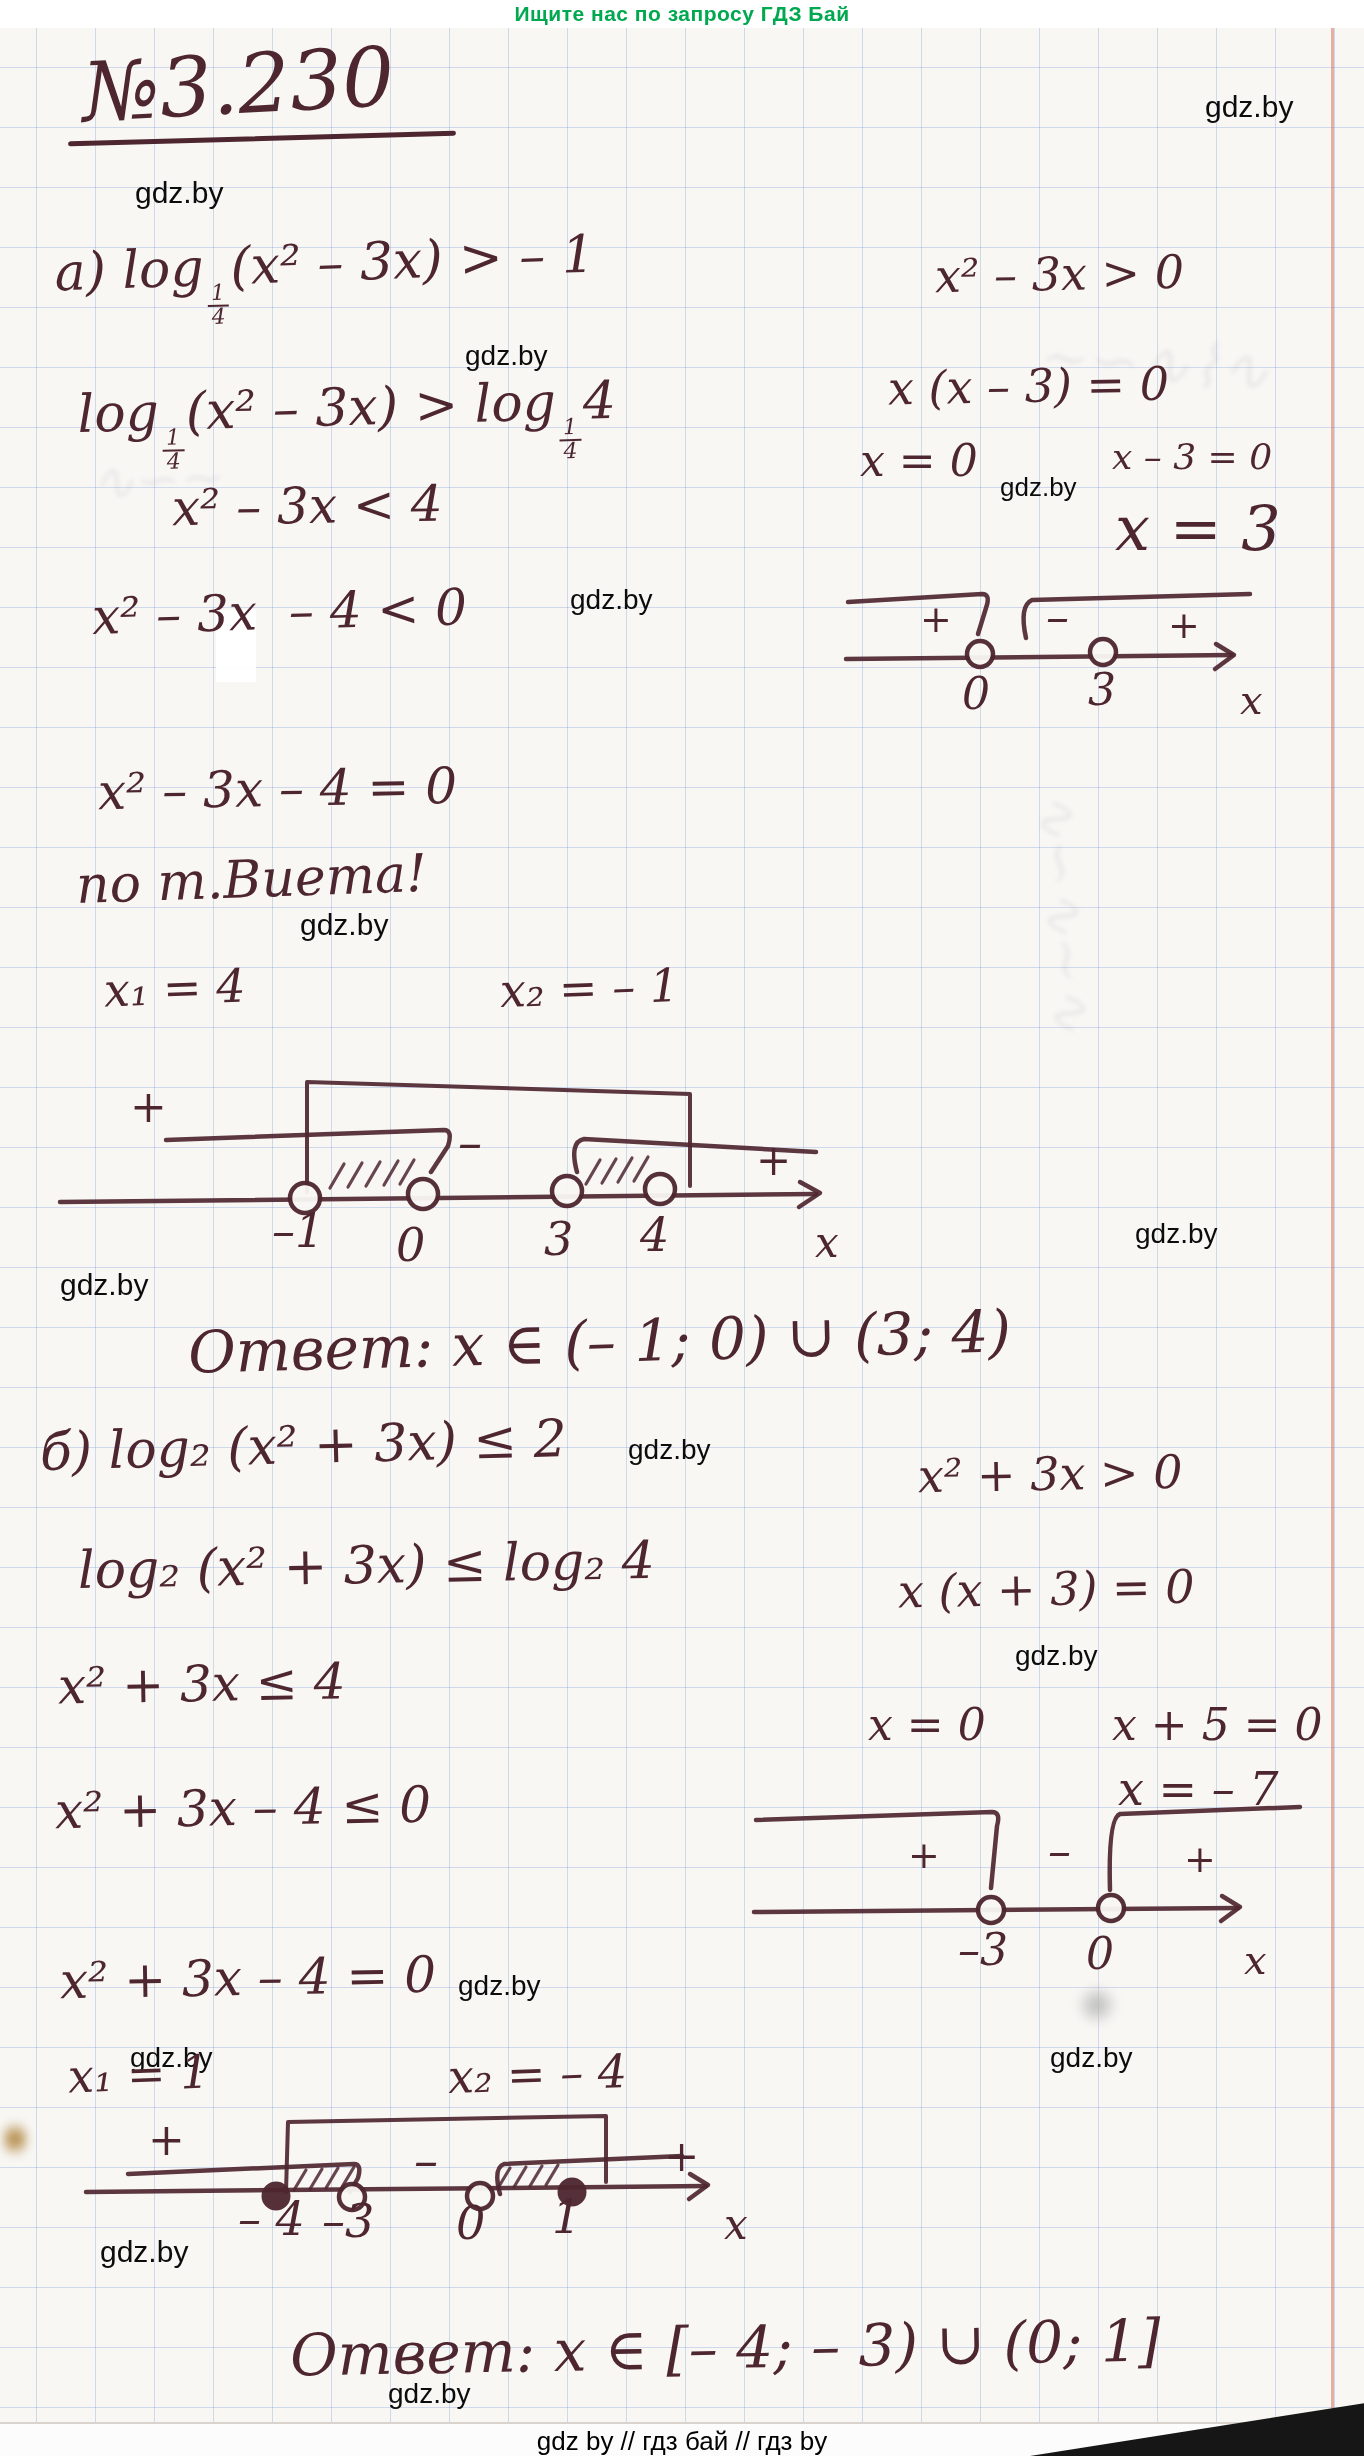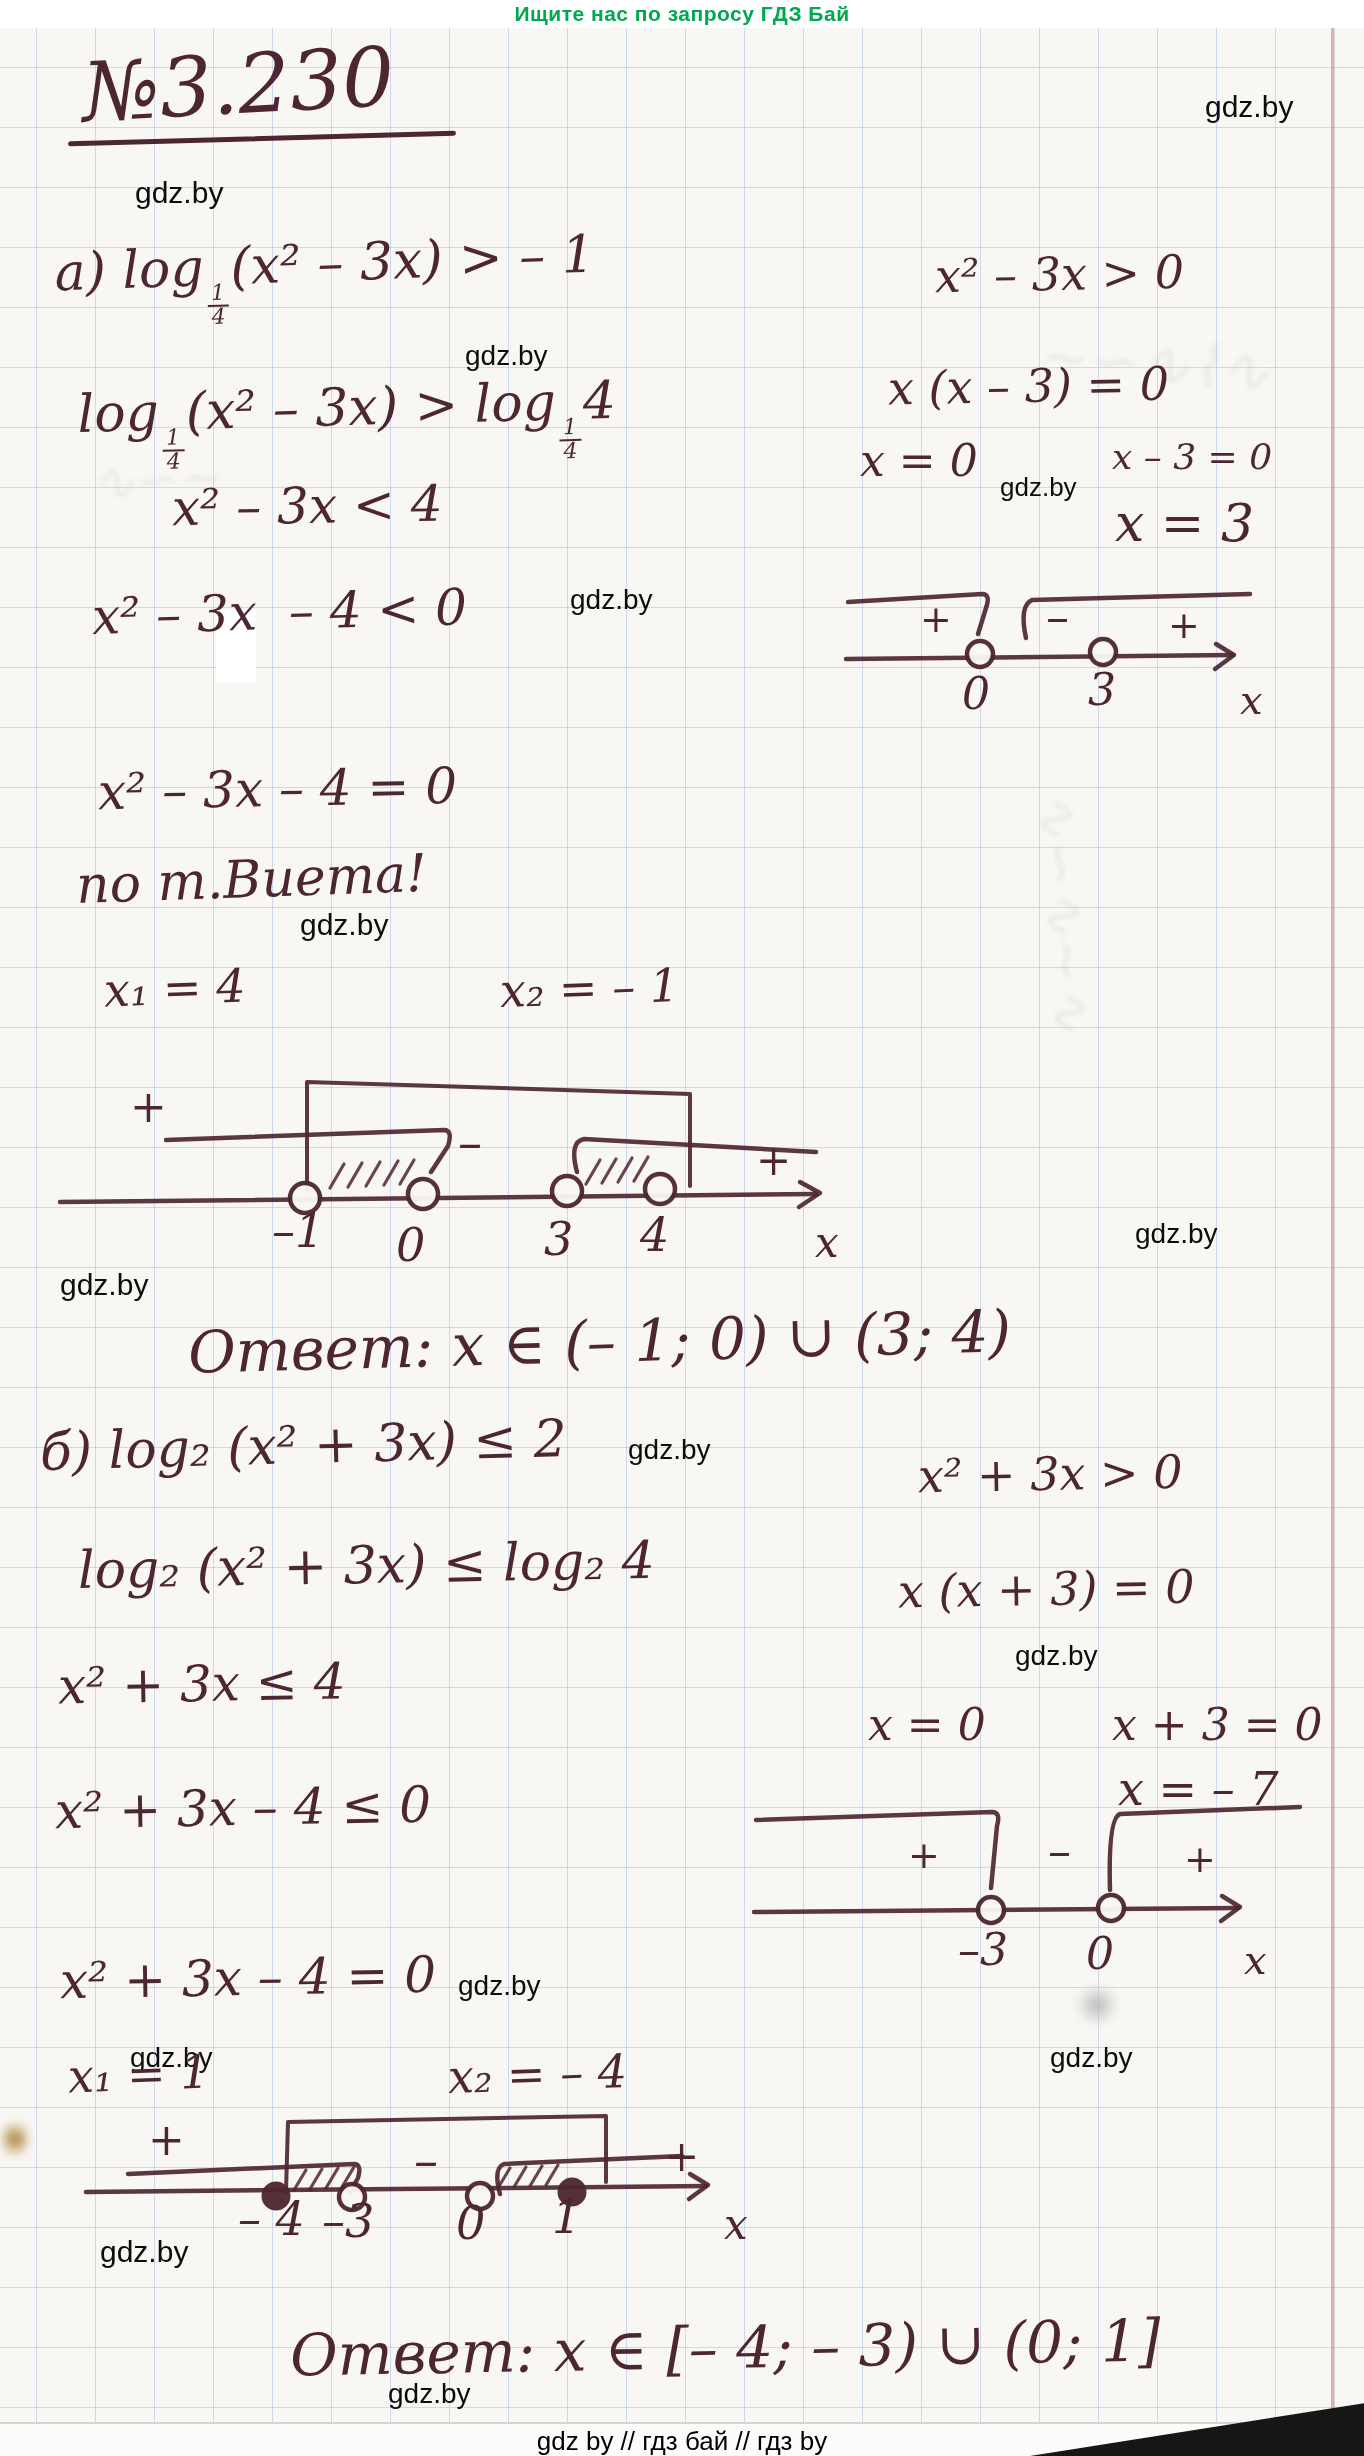--- a/index.html
+++ b/index.html
@@ -103,21 +103,21 @@
     <div class="hw" style="left:92px;top:558px;font-size:50px;transform:rotate(-1.5deg);">x² – 3x &nbsp;– 4 &lt; 0</div>
     <div class="hw" style="left:98px;top:735px;font-size:50px;transform:rotate(-1deg);">x² – 3x – 4 = 0</div>
     <div class="hw" style="left:76px;top:824px;font-size:52px;transform:rotate(-2deg);">по т.Виета!</div>
     <div class="hw" style="left:104px;top:936px;font-size:46px;transform:rotate(-2deg);">x₁ = 4</div>
     <div class="hw" style="left:500px;top:936px;font-size:46px;transform:rotate(-2deg);">x₂ = – 1</div>
 
     <div class="hw" style="left:935px;top:222px;font-size:46px;transform:rotate(-1deg);">x² – 3x &gt; 0</div>
     <div class="hw" style="left:888px;top:334px;font-size:46px;transform:rotate(-1deg);">x (x – 3) = 0</div>
     <div class="hw" style="left:860px;top:410px;font-size:44px;">x = 0</div>
     <div class="hw" style="left:1112px;top:410px;font-size:36px;">x – 3 = 0</div>
-    <div class="hw" style="left:1115px;top:468px;font-size:52px;">x = 3</div>
+    <div class="hw" style="left:1115px;top:468px;font-size:62px;">x = 3</div>
 
     <svg class="nl" style="left:830px;top:542px;" width="450" height="140" viewBox="0 0 450 140">
       <path d="M 18,32 L 152,24 Q 161,24 156,38 L 148,64"></path>
       <path d="M 196,68 Q 189,36 202,30 L 420,24"></path>
       <path d="M 16,89 L 402,85"></path>
       <path d="M 386,74 L 404,85 L 385,99"></path>
       <circle class="open" cx="150" cy="84" r="13"></circle>
       <circle class="open" cx="273" cy="82" r="13"></circle>
     </svg>
     <span class="sign" style="left:920px;top:572px;font-size:38px;">+</span>
@@ -162,21 +162,21 @@
     <div class="hw" style="left:78px;top:1510px;font-size:52px;transform:rotate(-1deg);">log₂ (x² + 3x) ≤ log₂ 4</div>
     <div class="hw" style="left:58px;top:1630px;font-size:50px;transform:rotate(-1deg);">x² + 3x ≤ 4</div>
     <div class="hw" style="left:55px;top:1754px;font-size:50px;transform:rotate(-1deg);">x² + 3x – 4 ≤ 0</div>
     <div class="hw" style="left:60px;top:1924px;font-size:50px;transform:rotate(-1deg);">x² + 3x – 4 = 0</div>
     <div class="hw" style="left:68px;top:2022px;font-size:46px;transform:rotate(-2deg);">x₁ = 1</div>
     <div class="hw" style="left:448px;top:2022px;font-size:46px;transform:rotate(-2deg);">x₂ = – 4</div>
 
     <div class="hw" style="left:918px;top:1422px;font-size:46px;transform:rotate(-1deg);">x² + 3x &gt; 0</div>
     <div class="hw" style="left:898px;top:1537px;font-size:46px;transform:rotate(-1deg);">x (x + 3) = 0</div>
     <div class="hw" style="left:868px;top:1674px;font-size:44px;">x = 0</div>
-    <div class="hw" style="left:1112px;top:1674px;font-size:44px;">x + 3 = 0</div>
+    <div class="hw" style="left:1112px;top:1674px;font-size:44px;">x + 5 = 0</div>
     <div class="hw" style="left:1118px;top:1737px;font-size:46px;">x = – 7</div>
 
     <svg class="nl" style="left:740px;top:1762px;" width="590" height="170" viewBox="0 0 590 170">
       <path d="M 16,30 L 252,22 Q 261,22 257,36 L 251,98"></path>
       <path d="M 370,100 Q 368,28 380,24 L 560,17"></path>
       <path d="M 14,122 L 498,118"></path>
       <path d="M 482,106 L 500,117 L 481,131"></path>
       <circle class="open" cx="251" cy="120" r="13"></circle>
       <circle class="open" cx="371" cy="118" r="13"></circle>
     </svg>

